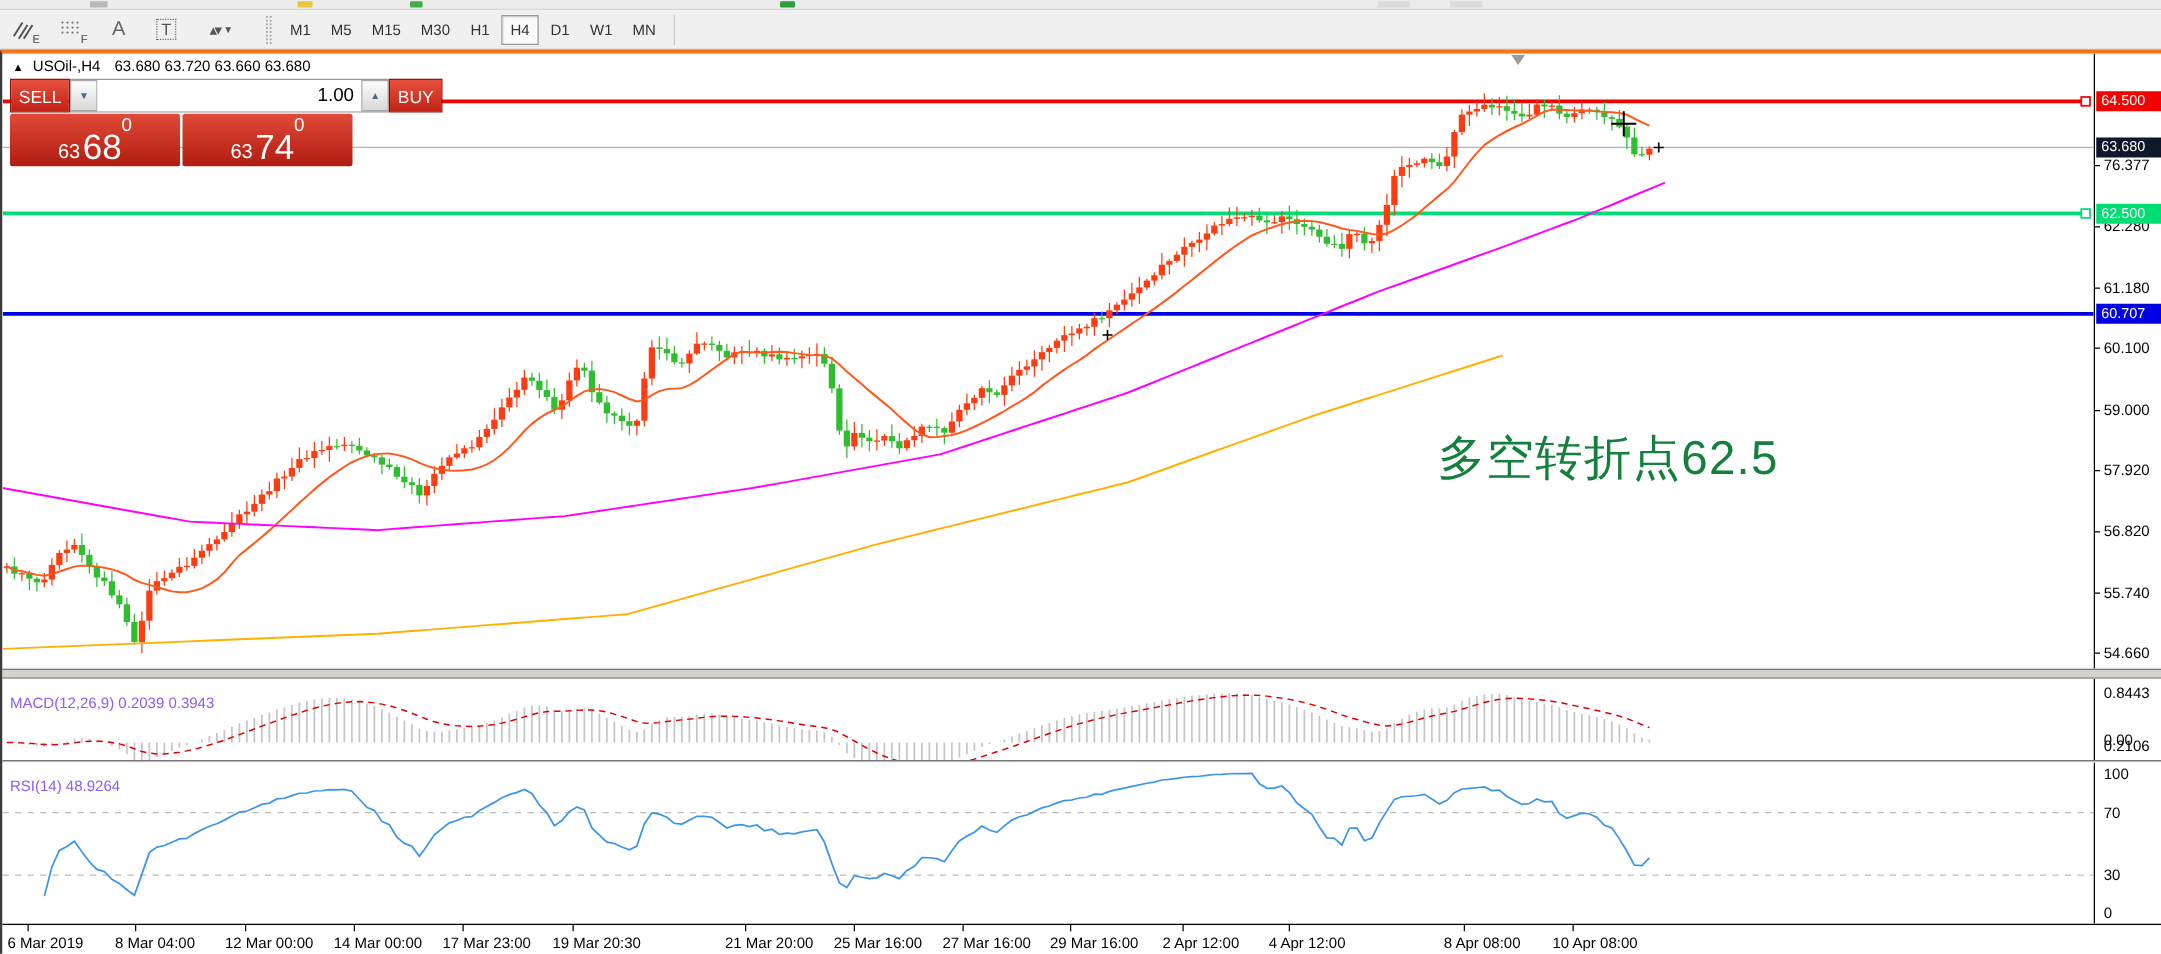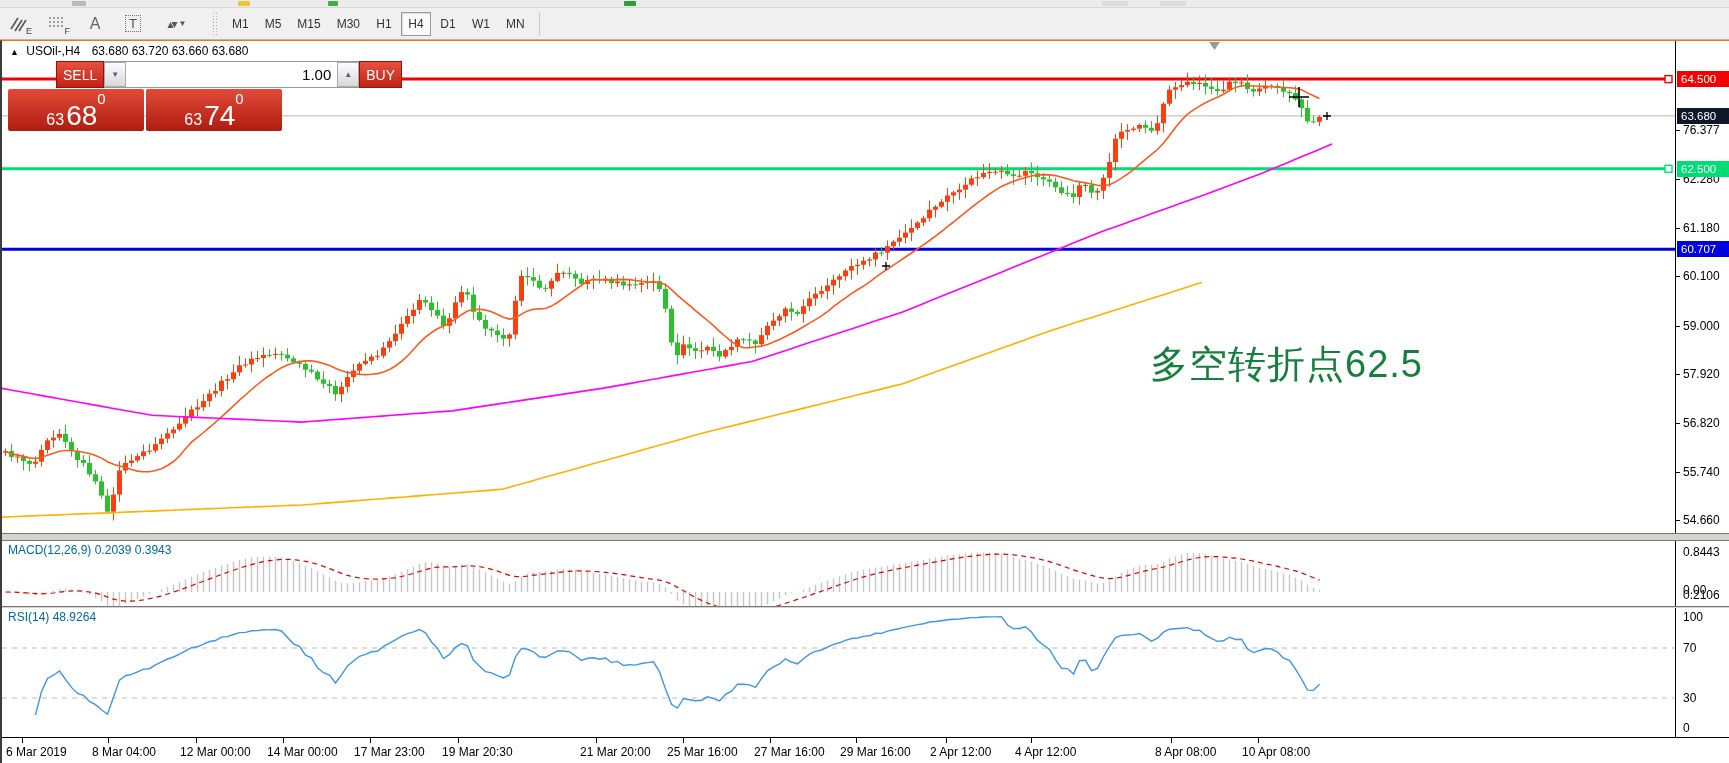--- a/index.html
+++ b/index.html
@@ -12,41 +12,41 @@
   .toolbar{position:absolute;left:0;top:8px;width:1729px;height:32px;background:#f0f0f0;border-bottom:1px solid #b5b5b5;display:flex;align-items:center;}
   .tool-ico{width:34px;height:26px;margin:0 2px;display:flex;align-items:center;justify-content:center;color:#555;font-size:15px;position:relative;cursor:default;}
   .tool-ico .sub{position:absolute;right:4px;bottom:1px;font-size:9px;color:#444;}
   .tbox{border:1px dotted #777;padding:0 3px;font-size:13px;color:#555;}
   .grip{width:6px;height:24px;margin:0 6px 0 10px;background-image:radial-gradient(#aaa 35%,transparent 36%);background-size:3px 3px;}
   .sep{width:1px;height:24px;background:#c9c9c9;margin:0 6px;}
   .tf-btn{min-width:30px;height:24px;padding:0 6px;margin:0 1px;border:1px solid transparent;background:transparent;font-size:12px;color:#333;display:flex;align-items:center;justify-content:center;cursor:default;}
   .tf-btn.active{border:1px solid #9a9a9a;background:#fafafa;box-shadow:inset 1px 1px 1px rgba(0,0,0,.12);}
   .caret{font-size:8px;color:#555;margin-left:3px;}
   
-  .chart-wrap{position:absolute;left:0;top:40px;width:1729px;height:723px;background:#fff;border-left:2px solid #3c3c3c;border-top:1px solid #f97316;}
+  .chart-wrap{position:absolute;left:0;top:40px;width:1729px;height:723px;background:#fff;border-left:2px solid #3c3c3c;border-top:3px solid #f97316;}
   .panel{position:absolute;left:0;width:1727px;background:#fff;overflow:hidden;}
   .p-main{top:0;height:492px;}
   .splitter{position:absolute;left:0;width:1727px;background:#d6d3ce;border-top:1px solid #767676;border-bottom:1px solid #767676;}
   .sp1{top:492px;height:8px;} .sp2{top:565px;height:2px;border-bottom:none;}
   .p-macd{top:500px;height:65px;}
   .p-rsi{top:567px;height:129px;}
   .p-time{top:696px;height:27px;border-top:1px solid #000;}
   .axis-col{position:absolute;left:1673px;top:0;bottom:0;width:54px;border-left:1px solid #000;background:#fff;}
   .tick-lab{position:absolute;left:7px;font-size:12px;color:#000;white-space:nowrap;}
   .tick-mark{position:absolute;left:0;width:4px;height:1px;background:#000;}
   .badge{position:absolute;left:1px;width:52px;height:16px;line-height:16px;color:#fff;font-size:11.5px;padding-left:4px;}
   .chart-title{position:absolute;left:8px;top:3px;font-size:12px;color:#000;z-index:5;}
   .chart-title .tri{font-size:9px;margin-right:4px;}
-  .ind-label{position:absolute;left:6px;top:2px;font-size:12px;color:#0369a1;z-index:4;}
+  .ind-label{position:absolute;left:6px;top:12px;font-size:12px;color:#8b5cf6;z-index:4;}
   .time-lab{position:absolute;top:7px;font-size:12px;color:#000;white-space:nowrap;}
   .time-tick{position:absolute;top:0;width:1px;height:5px;background:#000;}
   .annot{position:absolute;font-weight:400;z-index:3;letter-spacing:1px;}
   
   .trade-panel{position:absolute;left:6px;top:20px;width:274px;z-index:10;font-family:"Liberation Sans",sans-serif;}
-  .tp-top{display:flex;height:27px;margin-left:48px;}
+  .tp-top{display:flex;height:27px;}
   .tp-sell,.tp-buy{width:72px;border:1px solid #8f1408;background:linear-gradient(#e8513f,#c22115);color:#fff;font-size:14px;cursor:pointer;}
   .tp-vol{flex:1;display:flex;border:1px solid #9a9a9a;border-left:none;border-right:none;background:#fff;}
   .tp-spin{width:22px;border:1px solid #aaa;background:linear-gradient(#fdfdfd,#d8d8d8);color:#46688f;font-size:8px;cursor:pointer;padding:0;}
   .tp-input{flex:1;border:none;outline:none;text-align:right;font-size:15px;padding:0 6px;color:#000;min-width:0;}
   .tp-prices{display:flex;margin-top:1px;height:42px;gap:2px;}
   .tp-price{flex:1;background:linear-gradient(#e14a38,#b01c10);color:#fff;display:flex;align-items:flex-end;justify-content:center;padding-bottom:3px;cursor:pointer;border-radius:2px;}
   .tp-price .sm{font-size:16px;line-height:1;margin-right:2px;}
   .tp-price .big{font-size:28px;line-height:.82;font-weight:400;}
   .tp-price .sup{font-size:15px;line-height:1;align-self:flex-start;margin-top:2px;}
 </style>

